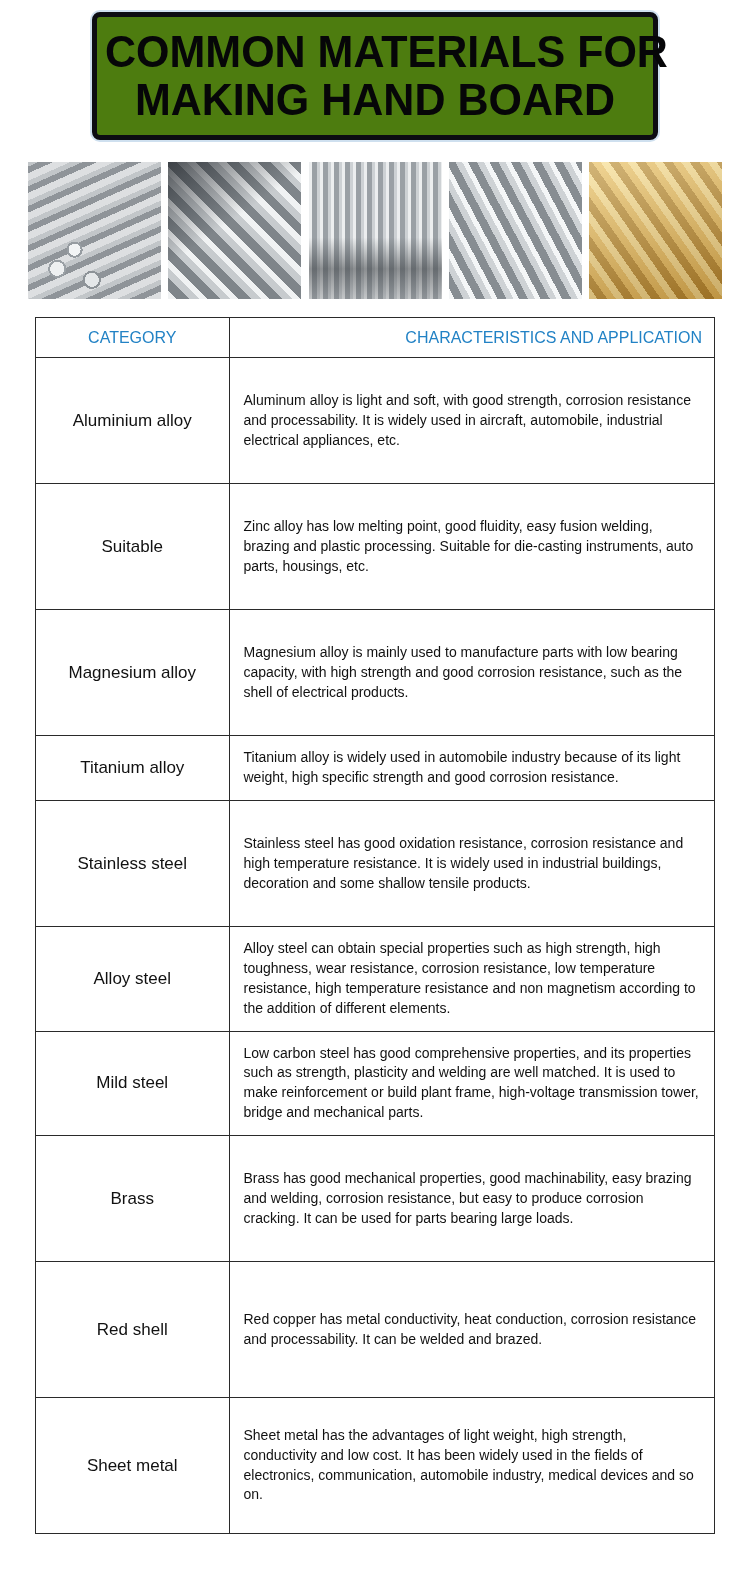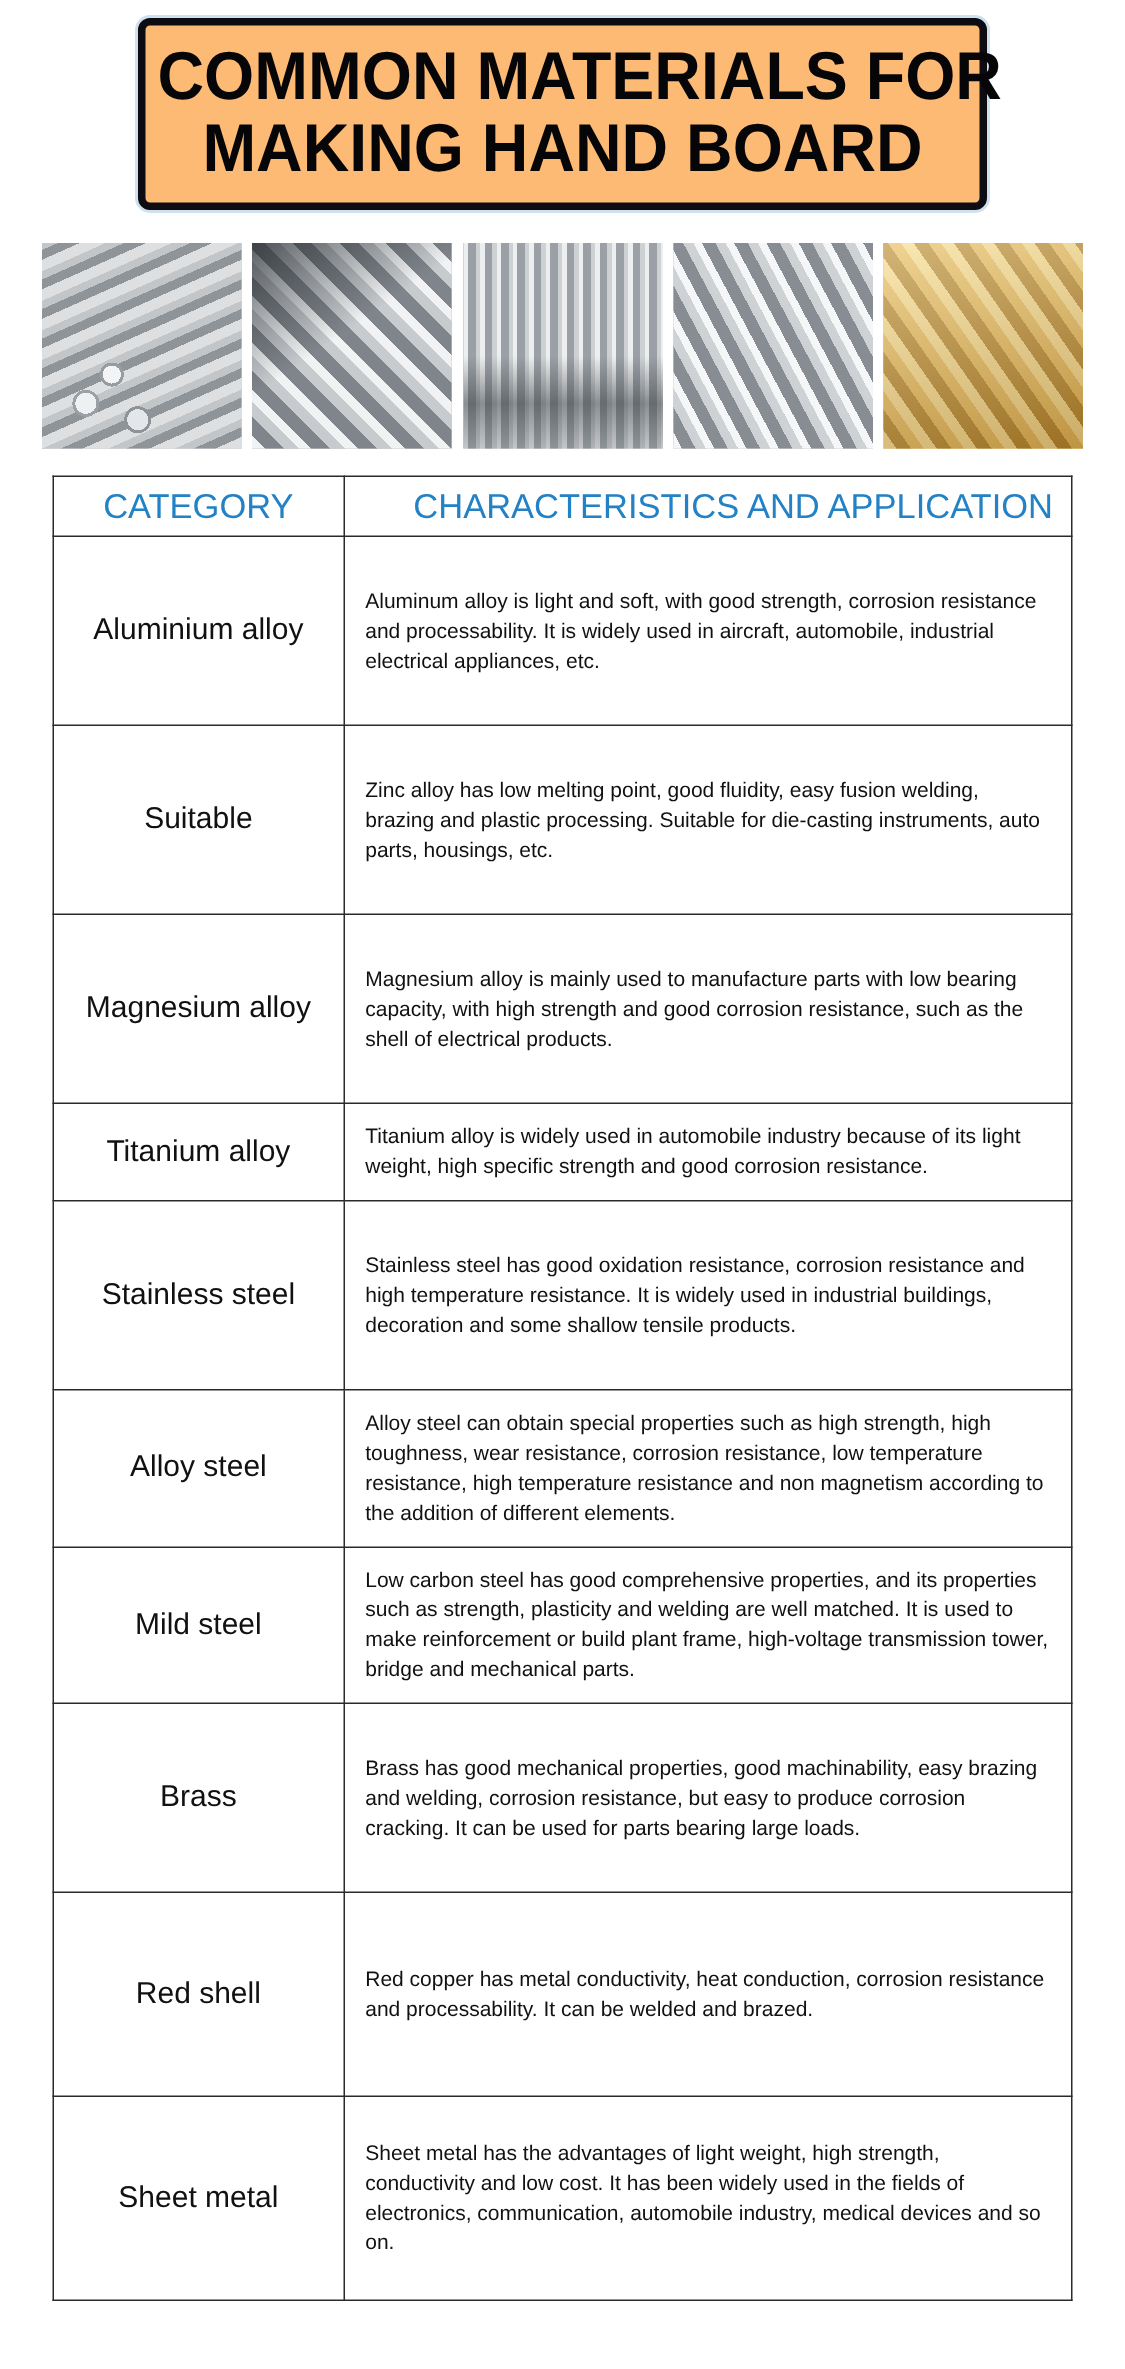--- a/index.html
+++ b/index.html
@@ -18,21 +18,21 @@
 
   
   .title-box {
     width: 540px;
     margin: 12px auto 0 auto;
     border: 5px solid #0c0c12;
     border-radius: 8px;
     box-shadow: 0 0 0 2px #cfe0ef;
     padding: 10px 8px 12px 8px;
     text-align: center;
-    background: #fdba74;
+    background: #4d7c0f;
   }
   .title-line {
     font-weight: 800;
     font-size: 43px;
     line-height: 1.12;
     color: #060608;
     letter-spacing: 0px;
     transform: scaleY(1.05);
     white-space: nowrap;
   }
@@ -91,32 +91,32 @@
   .materials-table th,
   .materials-table td {
     border: 1px solid #2a2a2a;
     box-sizing: border-box;
   }
   .col-category { width: 28.5%; }
   .col-desc     { width: 71.5%; }
 
   .materials-table th {
     color: #2282c5;
-    font-size: 23px;
+    font-size: 16px;
     font-weight: 400;
     height: 40px;
     padding: 6px 12px;
   }
   th.h-category { text-align: center; }
   th.h-desc     { text-align: right; }
 
   td.cat {
     text-align: center;
     vertical-align: middle;
-    font-size: 20px;
+    font-size: 17px;
     color: #111111;
     padding: 8px 6px;
   }
   td.desc {
     text-align: left;
     vertical-align: middle;
     font-size: 14px;
     color: #111111;
     line-height: 1.42;
     padding: 12px 14px;

